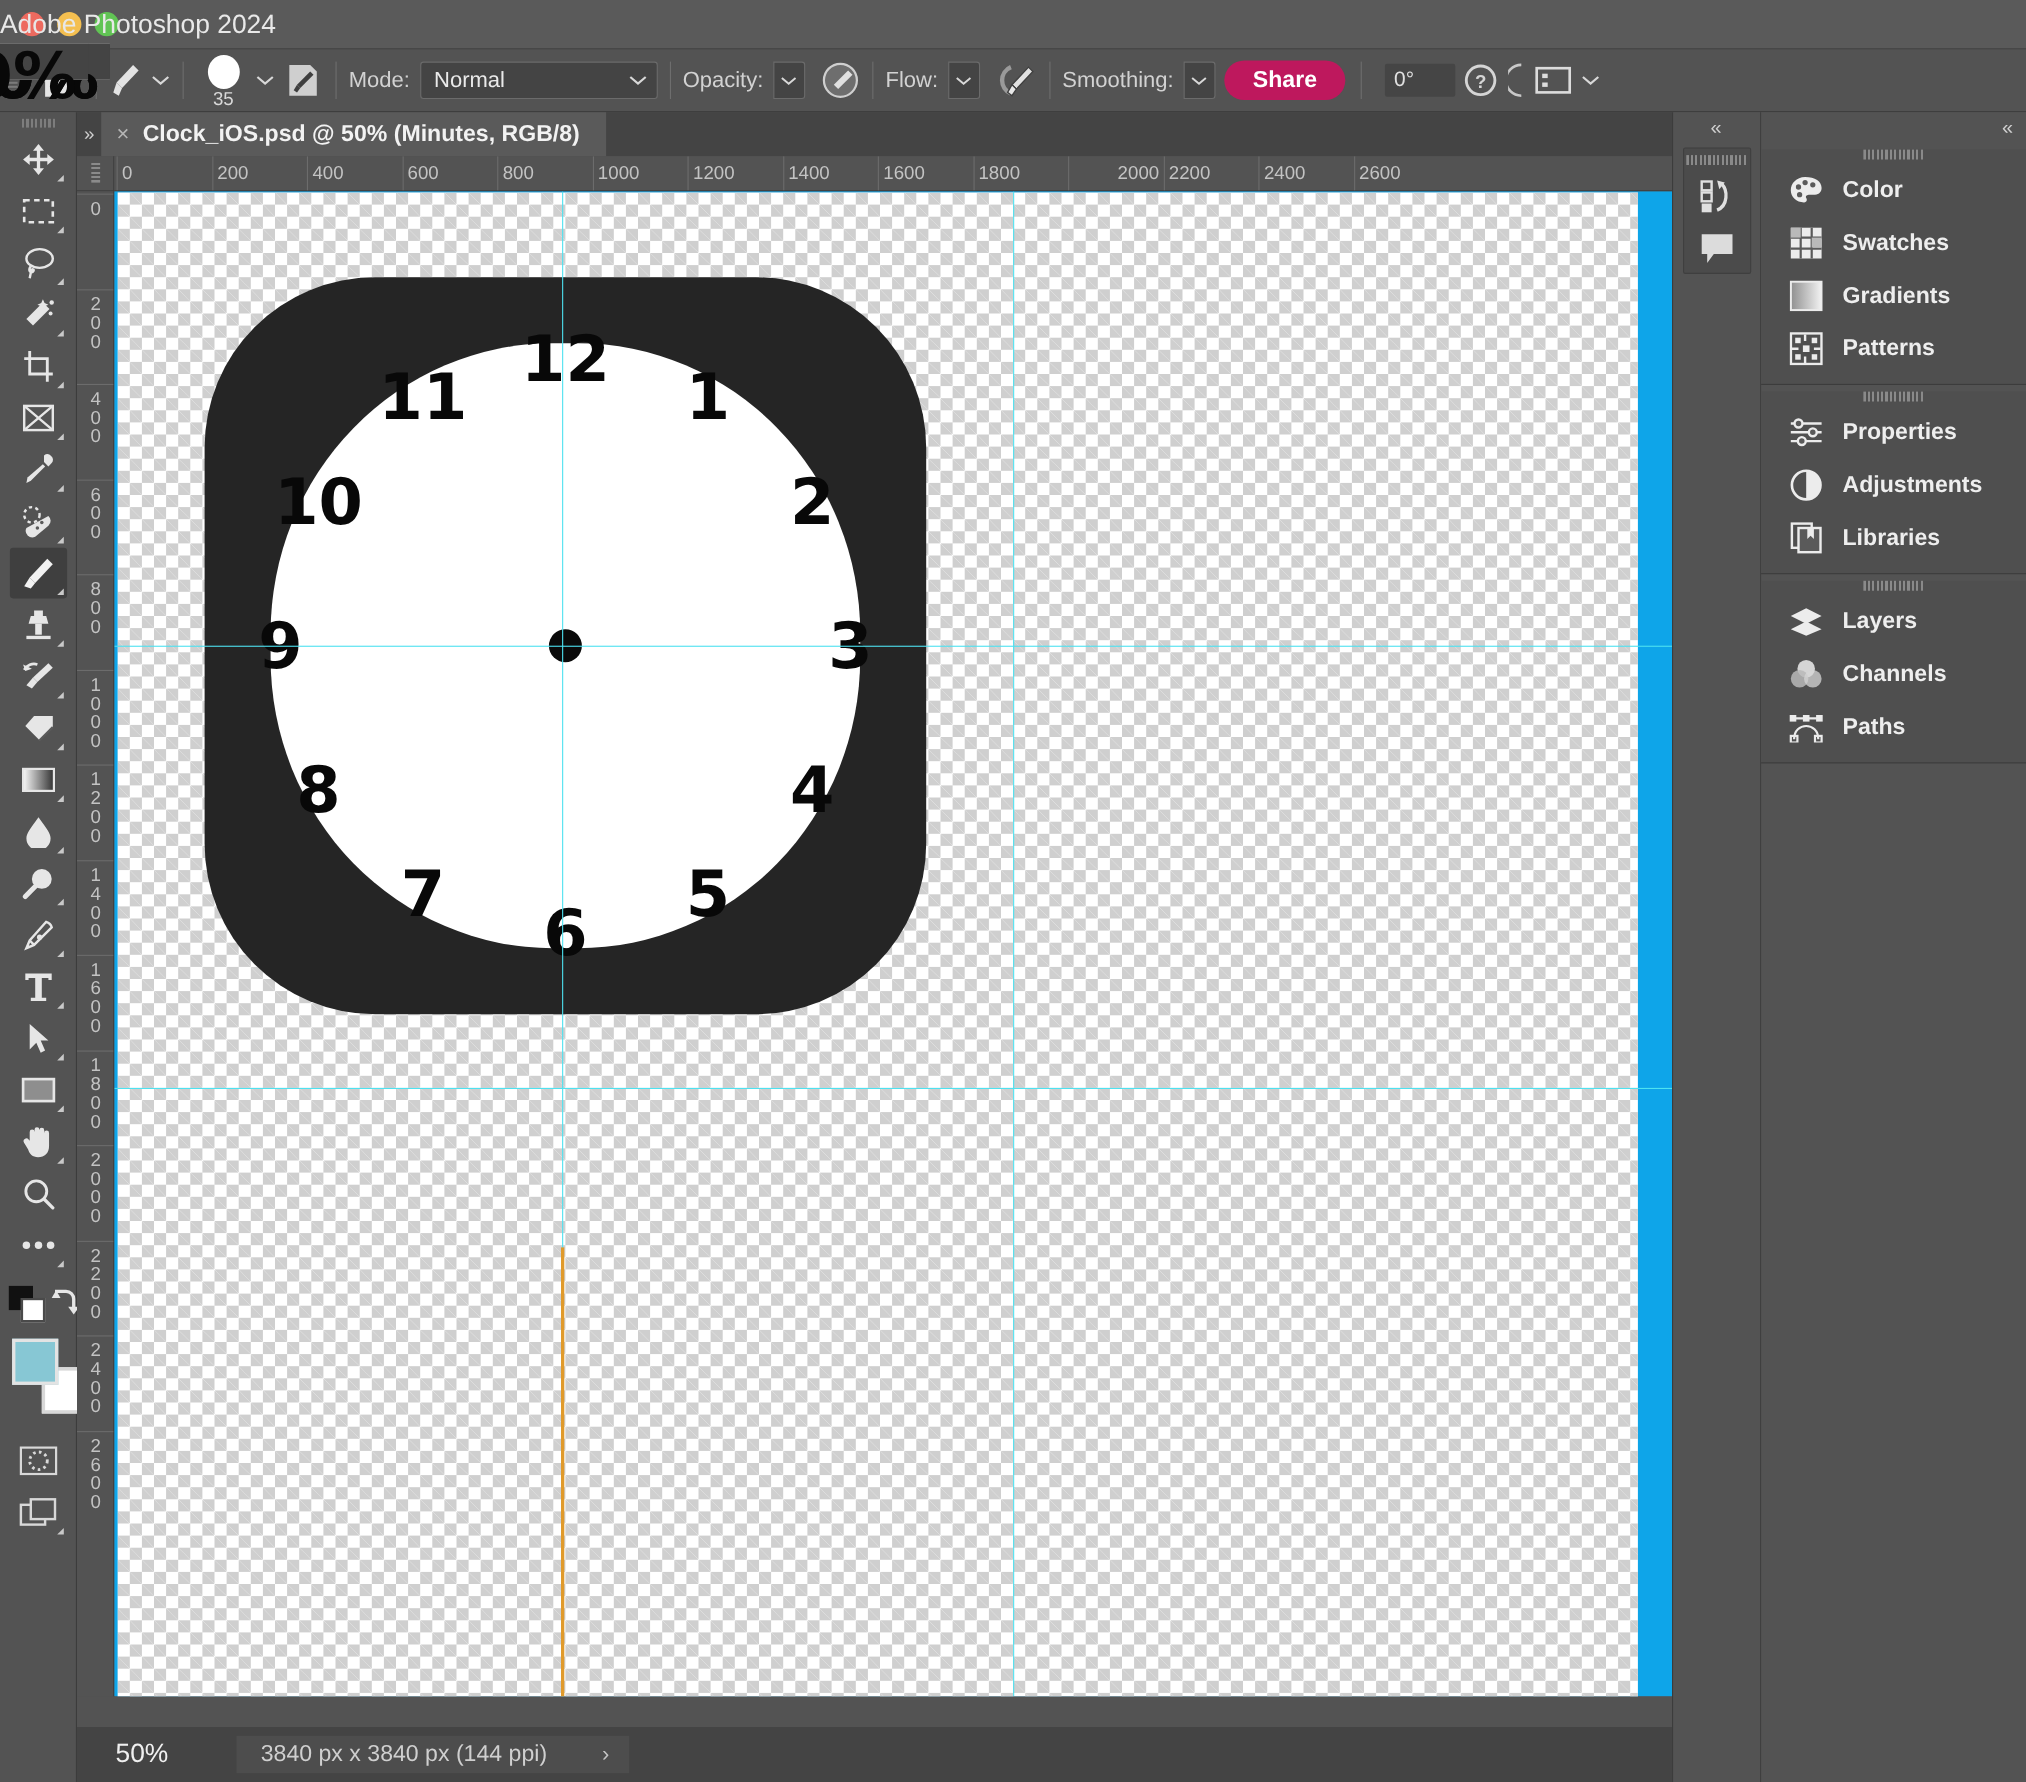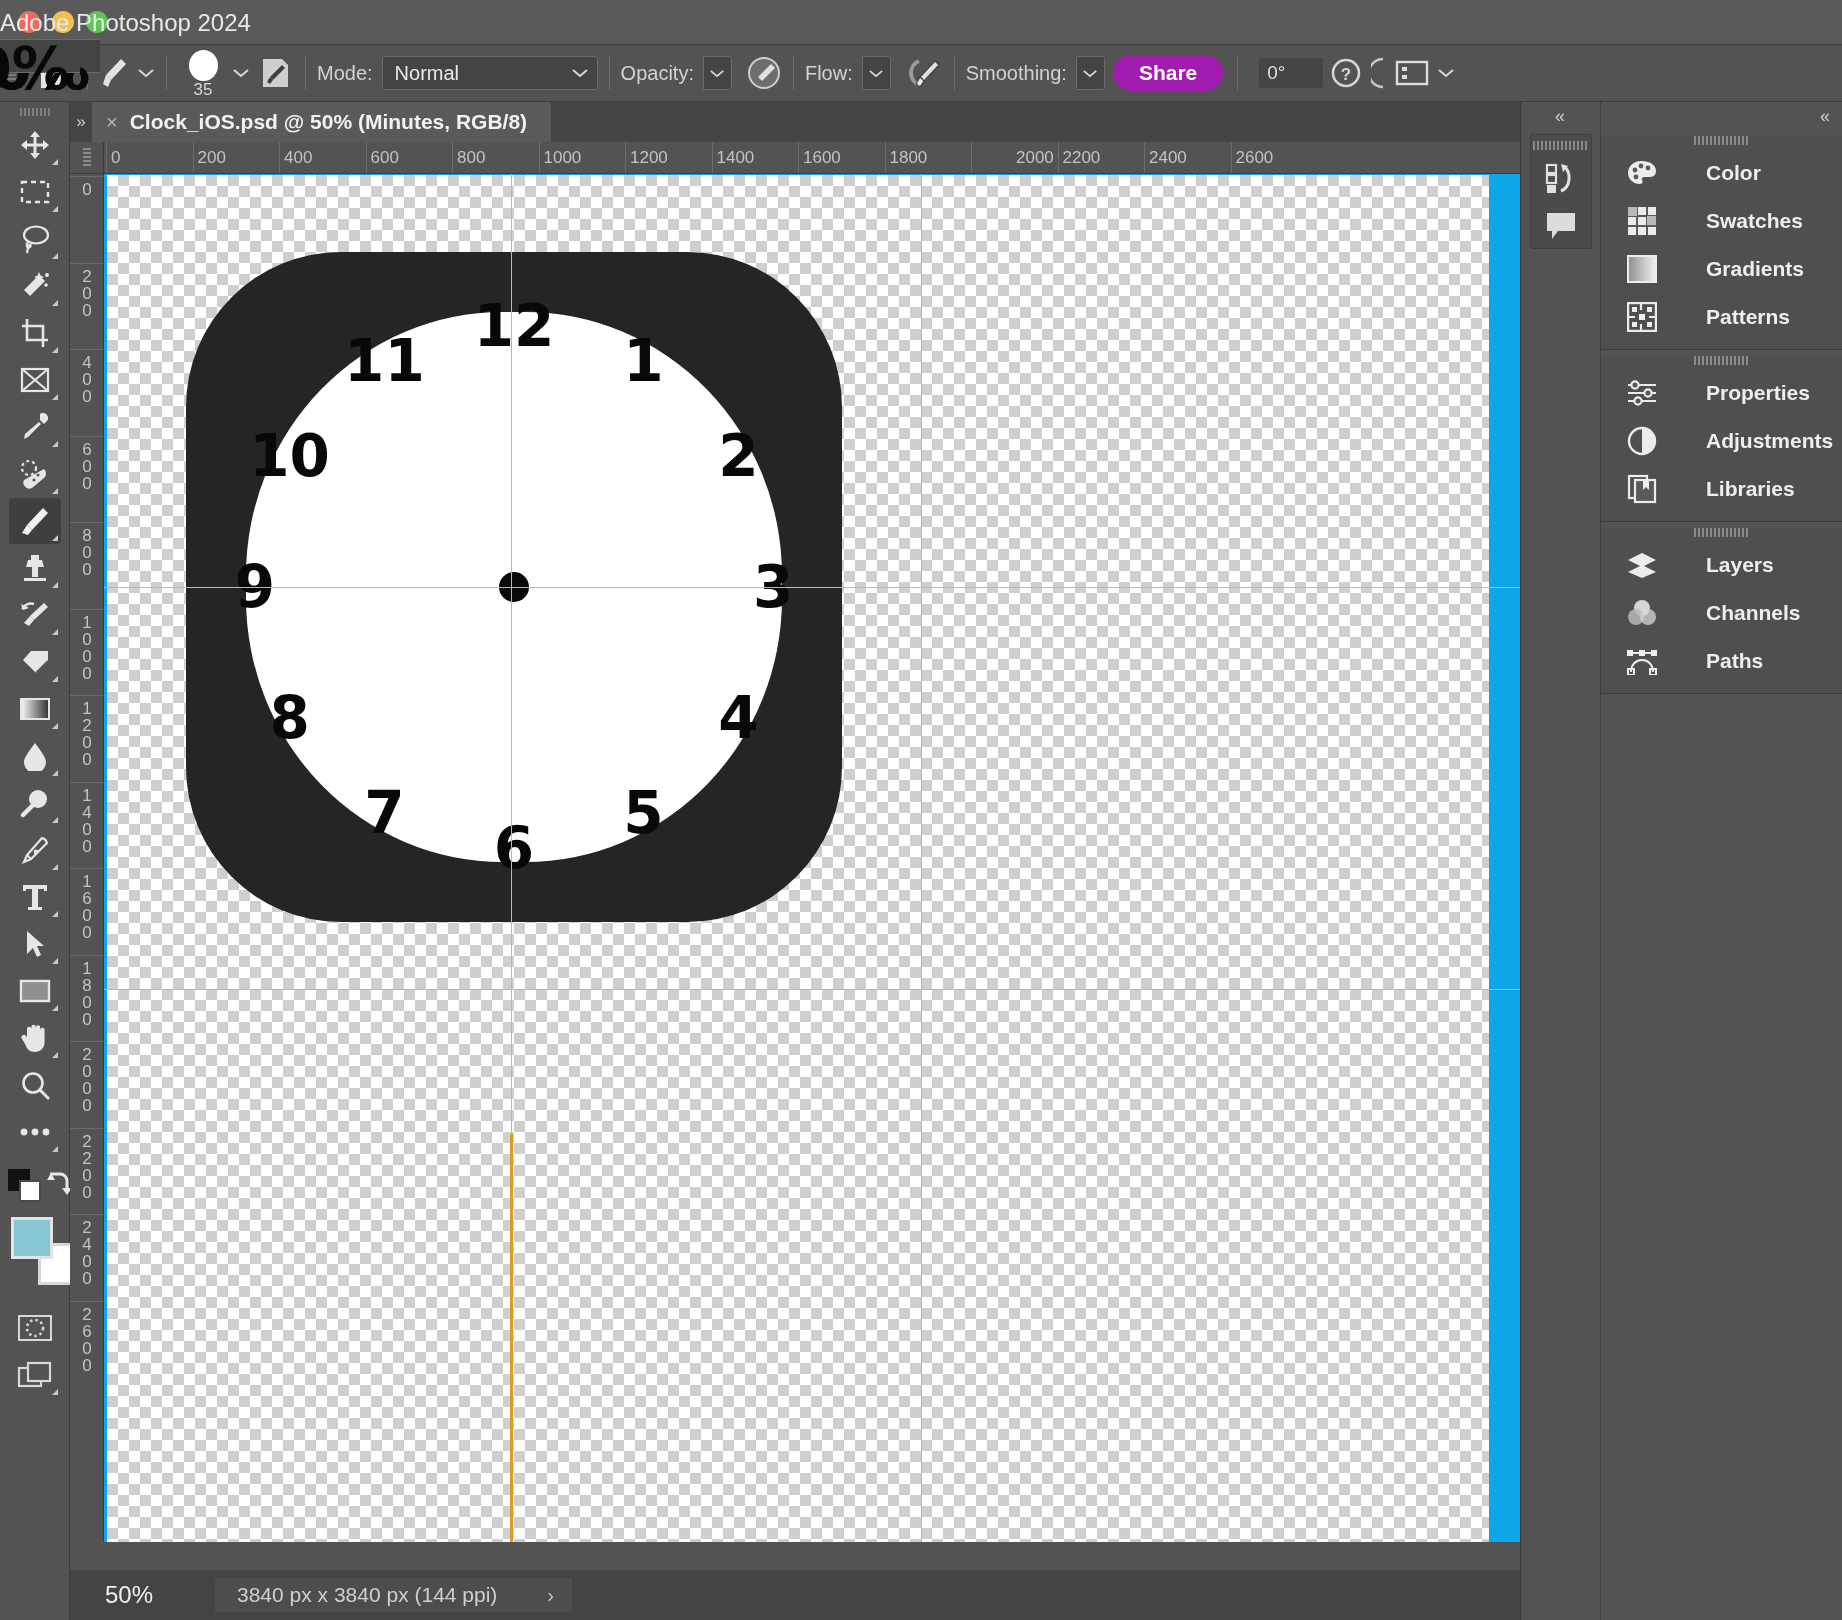--- a/index.html
+++ b/index.html
@@ -60,21 +60,21 @@
     background: #444444; border: 1px solid #6b6b6b; border-radius: 0 3px 3px 0;
     height: 34px; width: 29px; display: flex; align-items: center; justify-content: center;
     cursor: pointer;
   }
   .combo {
     background: #444444; border: 1px solid #6b6b6b; border-radius: 3px;
     height: 34px; display: flex; align-items: center; justify-content: space-between;
     color: #eaeaea; font-size: 20px; padding: 0 8px 0 12px; min-width: 216px; cursor: pointer;
   }
   .share-btn {
-    background: #a21caf; color: #fff; font-size: 21px; font-weight: bold;
+    background: #be185d; color: #fff; font-size: 21px; font-weight: bold;
     border-radius: 18px; height: 36px; line-height: 36px; padding: 0 26px;
     cursor: pointer; margin-left: 8px;
   }
   .rot-field {
     background: #454545; border-radius: 2px; height: 30px; width: 64px;
     color: #e0e0e0; font-size: 19px; line-height: 30px; padding-left: 8px;
     margin-left: 10px;
   }
   .brush-preview { position: relative; width: 46px; height: 46px; margin: 0 2px; cursor: pointer; }
   .brush-dot {
@@ -221,21 +221,21 @@
     cursor: pointer;
   }
   .dock-main {
     position: absolute; left: 1600px; top: 102px; width: 242px; height: 1518px;
     background: #535353; border-left: 1px solid #3f3f3f;
   }
   .dock-collapse {
     position: absolute; right: 12px; top: 4px; color: #d0d0d0; font-size: 18px; cursor: pointer;
   }
   .pgroup { background: #4f4f4f; border-bottom: 1px solid #3c3c3c; padding-bottom: 8px; }
-  .prow { display: flex; align-items: center; height: 48px; padding-left: 24px; cursor: pointer; gap: 31px; }
+  .prow { display: flex; align-items: center; height: 48px; padding-left: 24px; cursor: pointer; }
   .prow .pico { width: 34px; height: 34px; margin-right: 16px; display: flex; align-items: center; justify-content: center; }
   .prow .plab { color: #eeeeee; font-size: 21px; font-weight: bold; }
 
   svg { display: block; }
 </style>
 </head>
 <body>
 
 <div id="app">
 

